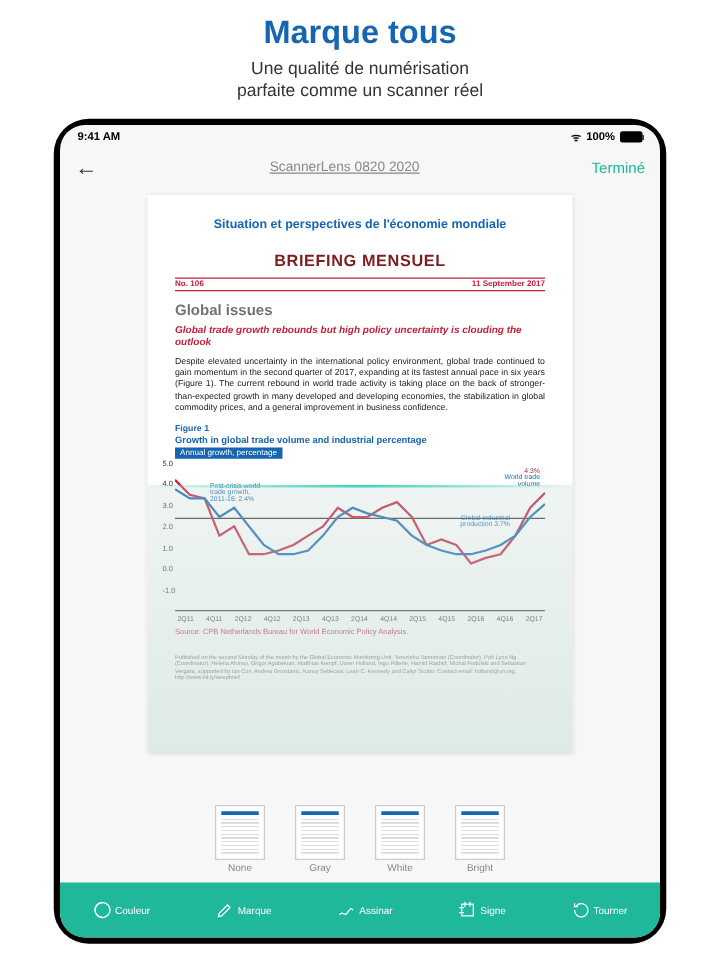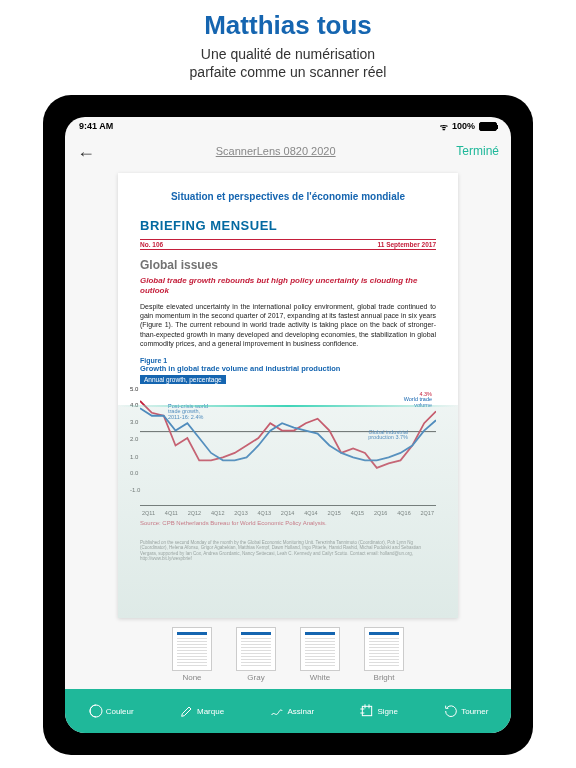--- a/index.html
+++ b/index.html
@@ -1,35 +1,35 @@
 <!DOCTYPE html>
 <html><head>
 <meta charset="utf-8">
 <style>
 *{margin:0;padding:0;box-sizing:border-box;font-family:-apple-system,Helvetica,Arial,sans-serif}
 body{width:576px;height:768px;background:#fff;overflow:hidden}
 .promo{text-align:center;padding:10px 0 6px}
 .promo h1{color:#1565b0;font-size:26px;font-weight:700;margin-bottom:4px}
 .promo p{color:#333;font-size:14px;line-height:1.3}
-.tablet{width:490px;height:660px;margin:8px auto 0;background:#000;border-radius:28px;padding:22px;position:relative}
+.tablet{width:490px;height:660px;margin:8px auto 0;background:#000;border-radius:28px;padding:5px;position:relative}
 .screen{width:100%;height:100%;background:#f7f7f7;border-radius:20px;overflow:hidden;display:flex;flex-direction:column}
 .status{height:18px;display:flex;justify-content:space-between;align-items:center;padding:0 14px;font-size:9px;font-weight:600;color:#000}
 .status-r{display:flex;align-items:center;gap:4px}
 .batt{width:18px;height:9px;border:1px solid #000;border-radius:2px;position:relative;background:#000}
 .batt::after{content:"";position:absolute;right:-2px;top:2px;width:1px;height:4px;background:#000}
 .topbar{height:32px;display:flex;align-items:center;justify-content:space-between;padding:0 12px}
 .back{font-size:18px;color:#333}
 .title{font-size:11px;color:#888;text-decoration:underline}
 .done{font-size:12px;color:#1fb89a;font-weight:500}
 .main{flex:1;display:flex;align-items:flex-start;justify-content:center;padding:6px 0;position:relative}
 .doc{width:340px;height:445px;background:#fff;box-shadow:0 1px 4px rgba(0,0,0,.15);padding:18px 22px;font-size:7px;color:#333;position:relative;overflow:hidden}
 .scan-overlay{position:absolute;left:0;right:0;top:52%;height:48%;background:linear-gradient(to bottom,rgba(200,220,215,.3),rgba(200,220,215,.6));pointer-events:none}
 .scan-line{position:absolute;left:0;right:0;top:52%;height:2px;background:linear-gradient(to right,transparent,#3fd4b8,transparent)}
 .doc-h1{text-align:center;color:#1565b0;font-size:10px;font-weight:600;margin-bottom:16px}
-.doc-h2{text-align:left;color:#0369a1;font-size:13px;font-weight:800;letter-spacing:.5px;margin-bottom:6px}
+.doc-h2{text-align:center;color:#7f1d1d;font-size:13px;font-weight:800;letter-spacing:.5px;margin-bottom:6px}
 .redbar{display:flex;justify-content:space-between;border-top:1px solid #c41e3a;border-bottom:1px solid #c41e3a;color:#c41e3a;font-size:6.5px;font-weight:700;padding:1px 0;margin-bottom:8px}
 .sec-h{color:#737373;font-size:12px;font-weight:700;margin-bottom:4px}
 .sec-sub{color:#c41e3a;font-size:8px;font-style:italic;font-weight:600;margin-bottom:6px;line-height:1.2}
 .body-txt{font-size:7px;line-height:1.35;text-align:justify;color:#222;margin-bottom:8px}
 .fig-t{color:#1565b0;font-size:7px;font-weight:700}
 .fig-st{color:#1565b0;font-size:7.5px;font-weight:700;margin-bottom:2px}
 .fig-ax{background:#1565b0;color:#fff;font-size:6.5px;padding:1px 4px;display:inline-block;margin-bottom:2px}
 .chart{height:120px;position:relative;border-bottom:1px solid #333;margin-bottom:4px}
 .chart svg{width:100%;height:100%}
 .ylab{position:absolute;left:-10px;font-size:6px;color:#333}
@@ -46,21 +46,21 @@
 .thumb-lbl{font-size:8px;color:#888}
 .toolbar{height:44px;background:#1fb89a;display:flex;justify-content:space-around;align-items:center}
 .tb{display:flex;flex-direction:row;align-items:center;gap:2px;color:#fff;font-size:8px}
 .tb-icon{width:16px;height:16px;display:flex;align-items:center;justify-content:center}
 .tb-icon svg{width:16px;height:16px;stroke:#fff;fill:none;stroke-width:1.5}
 </style>
 </head>
 <body>
 
 <div class="promo">
-  <h1>Matthias tous</h1>
+  <h1>Marque tous</h1>
   <p><span>Une qualité de numérisation</span><br><span>parfaite comme un scanner réel</span></p>
 </div>
 
 <div class="tablet">
   <div class="screen">
     <div class="status">
       <span>9:41 AM</span>
       <div class="status-r">
         <span>ᯤ</span>
         <span>100%</span>
@@ -79,21 +79,21 @@
         <div class="doc-h1">Situation et perspectives de l'économie mondiale</div>
         <div class="doc-h2">BRIEFING MENSUEL</div>
         <div class="redbar">
           <span>No. 106</span>
           <span>11 September 2017</span>
         </div>
         <div class="sec-h">Global issues</div>
         <div class="sec-sub">Global trade growth rebounds but high policy uncertainty is clouding the outlook</div>
         <div class="body-txt">Despite elevated uncertainty in the international policy environment, global trade continued to gain momentum in the second quarter of 2017, expanding at its fastest annual pace in six years (Figure 1). The current rebound in world trade activity is taking place on the back of stronger-than-expected growth in many developed and developing economies, the stabilization in global commodity prices, and a general improvement in business confidence.</div>
         <div class="fig-t">Figure 1</div>
-        <div class="fig-st">Growth in global trade volume and industrial production</div>
+        <div class="fig-st">Growth in global trade volume and industrial percentage</div>
         <span class="fig-ax">Annual growth, percentage</span>
         <div class="chart">
           <span class="ylab" style="top:0">5.0</span>
           <span class="ylab" style="top:14%">4.0</span>
           <span class="ylab" style="top:28%">3.0</span>
           <span class="ylab" style="top:42%">2.0</span>
           <span class="ylab" style="top:57%">1.0</span>
           <span class="ylab" style="top:71%">0.0</span>
           <span class="ylab" style="top:85%">-1.0</span>
           <span class="ann" style="top:18px;left:28px"><span>Post-crisis world</span><br><span>trade growth,</span><br><span>2011-16: 2.4%</span></span>

